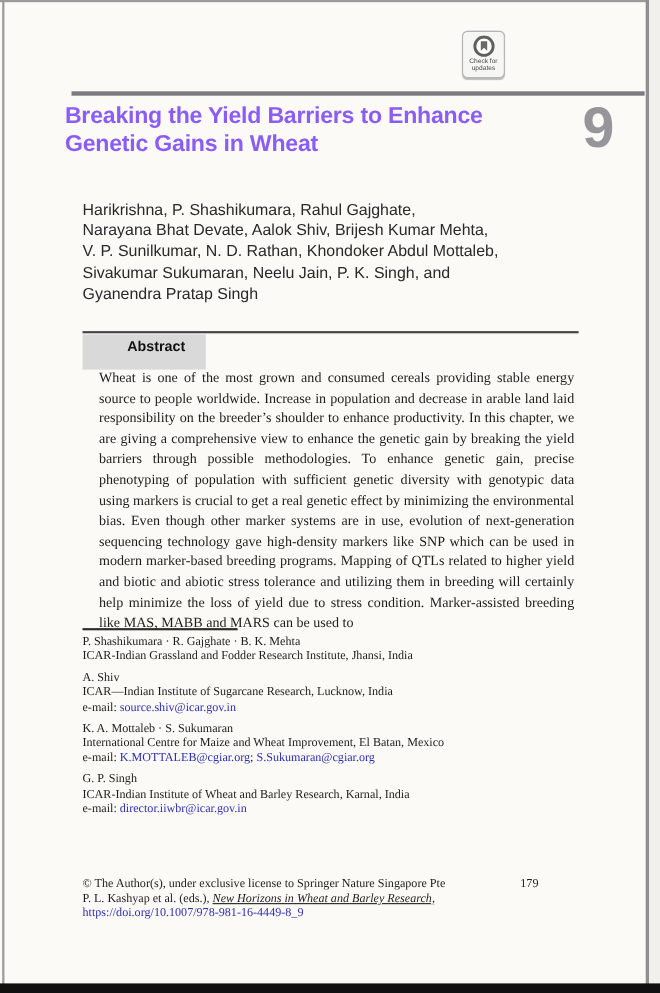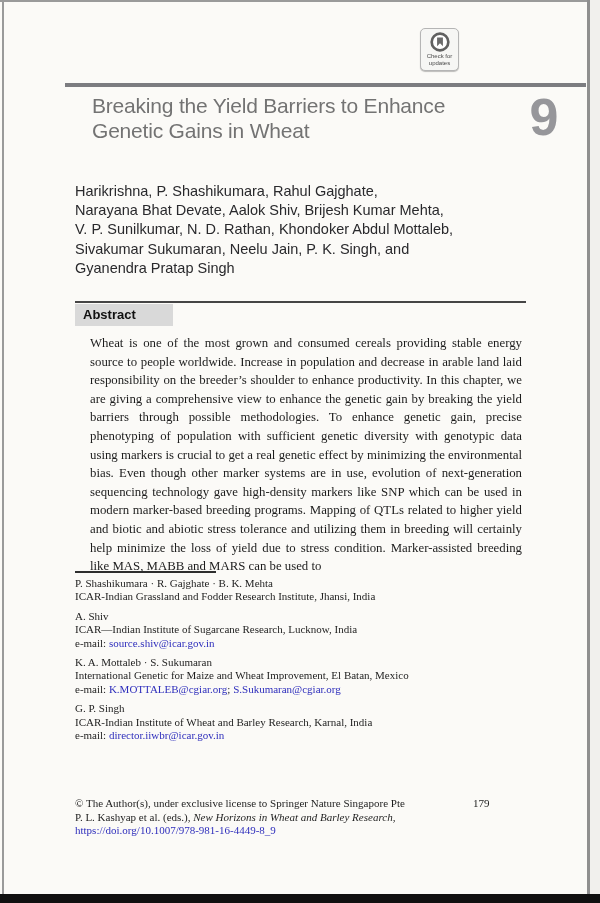--- a/index.html
+++ b/index.html
@@ -21,56 +21,56 @@
     box-shadow:0 1px 1px rgba(0,0,0,0.25);
     display:flex;flex-direction:column;align-items:center;justify-content:center;
     cursor:pointer;box-sizing:border-box;
   }
   .badge-icon{width:20px;height:20px;margin-bottom:1px;}
   .badge-text{font-family:"Liberation Sans",sans-serif;font-size:6px;line-height:7px;color:#4a4a4a;text-align:center;}
 
   .top-rule{position:absolute;left:65px;top:83px;width:521px;height:4px;background:#7c7c80;}
 
   .chapter-title{
-    position:absolute;left:92px;top:93px;width:430px;margin:0;
-    font-family:"Liberation Sans",sans-serif;font-weight:normal;
-    font-size:21px;line-height:25px;color:#737373;letter-spacing:-0.2px;
+    position:absolute;left:59px;top:93px;width:430px;margin:0;
+    font-family:"Liberation Sans",sans-serif;font-weight:bold;
+    font-size:21px;line-height:25px;color:#8b5cf6;letter-spacing:-0.2px;
   }
   .chapter-title span{display:block;}
   .chapter-number{
     position:absolute;left:518px;top:88px;width:52px;text-align:center;
     font-family:"Liberation Sans",sans-serif;font-weight:bold;
     font-size:52px;line-height:58px;color:#96969a;
   }
 
   .authors{
     position:absolute;left:75px;top:182px;width:440px;
     font-family:Liberation Sans, sans-serif;font-size:14.5px;line-height:19.2px;color:#29292c;
   }
   .authors span{display:block;}
 
   .abstract-rule{position:absolute;left:75px;top:301px;width:451px;height:2px;background:#454545;}
   .abstract-label{
-    position:absolute;left:75px;top:304px;width:90px;height:22px;background:#d9d9d9;
+    position:absolute;left:75px;top:304px;width:90px;height:32px;background:#d9d9d9;
     font-family:"Liberation Sans",sans-serif;font-weight:bold;font-size:13px;line-height:22px;
-    color:#111;padding-left:8px;
+    color:#111;padding-left:22px;text-align:center;
   }
   .abstract-body{
     position:absolute;left:90px;top:334px;width:432px;margin:0;
     font-size:12.8px;line-height:18.6px;text-align:justify;color:#1c1c1c;
   }
 
   .fn-rule{position:absolute;left:75px;top:571px;width:141px;height:2px;background:#2e2e2e;}
   .footnotes{position:absolute;left:75px;top:577px;width:465px;font-size:11px;line-height:13.4px;color:#1e1e1e;}
   .fn-group{margin-bottom:6px;}
   .footnotes a, .copyright a{color:#2e2ebc;text-decoration:none;cursor:pointer;}
 
   .copyright{position:absolute;left:75px;top:797px;width:450px;font-size:11px;line-height:13.6px;color:#1e1e1e;}
   .page-number{position:absolute;left:398px;top:0;color:#1e1e1e;text-align:right;}
-  .book-title{font-style:italic;}
+  .book-title{font-style:italic;text-decoration:underline;}
 </style>
 </head>
 <body>
 
 <div class="page">
 
   <div class="edge-top"></div>
   <div class="edge-left"></div>
   <div class="edge-right-margin"></div>
   <div class="edge-right"></div>
@@ -117,21 +117,21 @@
     </div>
     <div class="fn-group">
       <div>A. Shiv</div>
       <div>ICAR—Indian Institute of Sugarcane Research, Lucknow, India</div>
       <div>
         <span>e-mail: </span><a>source.shiv@icar.gov.in</a>
       </div>
     </div>
     <div class="fn-group">
       <div>K. A. Mottaleb · S. Sukumaran</div>
-      <div>International Genetic for Maize and Wheat Improvement, El Batan, Mexico</div>
+      <div>International Centre for Maize and Wheat Improvement, El Batan, Mexico</div>
       <div>
         <span>e-mail: </span><a>K.MOTTALEB@cgiar.org</a><span>; </span><a>S.Sukumaran@cgiar.org</a>
       </div>
     </div>
     <div class="fn-group">
       <div>G. P. Singh</div>
       <div>ICAR-Indian Institute of Wheat and Barley Research, Karnal, India</div>
       <div>
         <span>e-mail: </span><a>director.iiwbr@icar.gov.in</a>
       </div>

